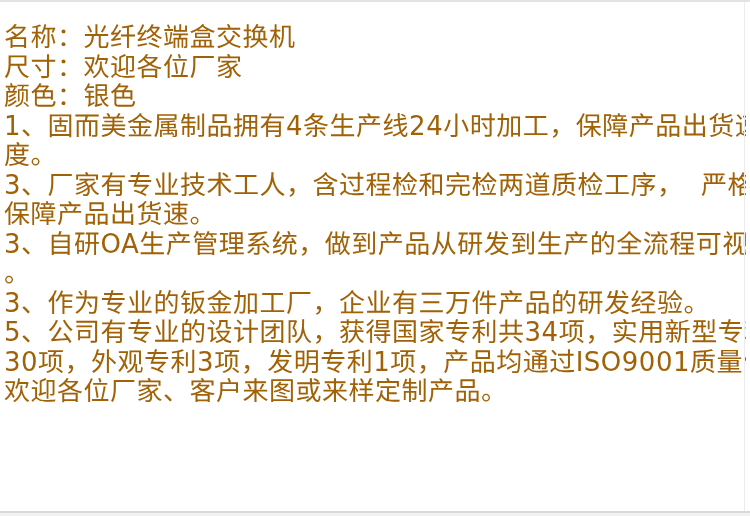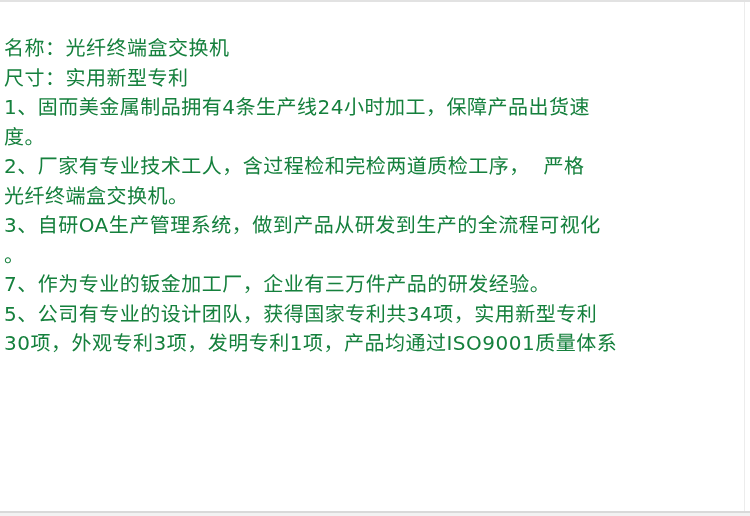--- a/index.html
+++ b/index.html
@@ -11,23 +11,23 @@
     position: relative;
     box-sizing: border-box;
     width: 750px;
     height: 516px;
     background: #ffffff;
     border-top: 2px solid #e2e2e2;
     overflow: hidden;
     font-family: "DejaVu Sans", sans-serif;
   }
   .content {
-    padding: 32px 4px 0 4px;
-    color: #15803d;
-    font-size: 20px;
+    padding: 21px 4px 0 4px;
+    color: #a16207;
+    font-size: 26px;
     line-height: 29.5px;
     letter-spacing: 0.5px;
   }
   .ln {
     height: 29.5px;
     white-space: pre;
     overflow: hidden;
   }
   .right-edge {
     position: absolute;
@@ -46,26 +46,28 @@
     background: #f2f2f2;
     border-top: 2px solid #d9d9d9;
   }
 </style>
 </head>
 <body>
 
 <div class="panel">
   <div class="content">
     <div class="ln">名称：光纤终端盒交换机</div>
-    <div class="ln">尺寸：实用新型专利</div>
+    <div class="ln">尺寸：欢迎各位厂家</div>
+    <div class="ln">颜色：银色</div>
     <div class="ln">1、固而美金属制品拥有4条生产线24小时加工，保障产品出货速</div>
     <div class="ln">度。</div>
-    <div class="ln">2、厂家有专业技术工人，含过程检和完检两道质检工序，  严格</div>
-    <div class="ln">光纤终端盒交换机。</div>
+    <div class="ln">3、厂家有专业技术工人，含过程检和完检两道质检工序，  严格</div>
+    <div class="ln">保障产品出货速。</div>
     <div class="ln">3、自研OA生产管理系统，做到产品从研发到生产的全流程可视化</div>
     <div class="ln">。</div>
-    <div class="ln">7、作为专业的钣金加工厂，企业有三万件产品的研发经验。</div>
+    <div class="ln">3、作为专业的钣金加工厂，企业有三万件产品的研发经验。</div>
     <div class="ln">5、公司有专业的设计团队，获得国家专利共34项，实用新型专利</div>
     <div class="ln">30项，外观专利3项，发明专利1项，产品均通过ISO9001质量体系</div>
+    <div class="ln">欢迎各位厂家、客户来图或来样定制产品。</div>
   </div>
   <div class="right-edge"></div>
   <div class="bottom-edge"></div>
 </div>
 
 </body></html>

